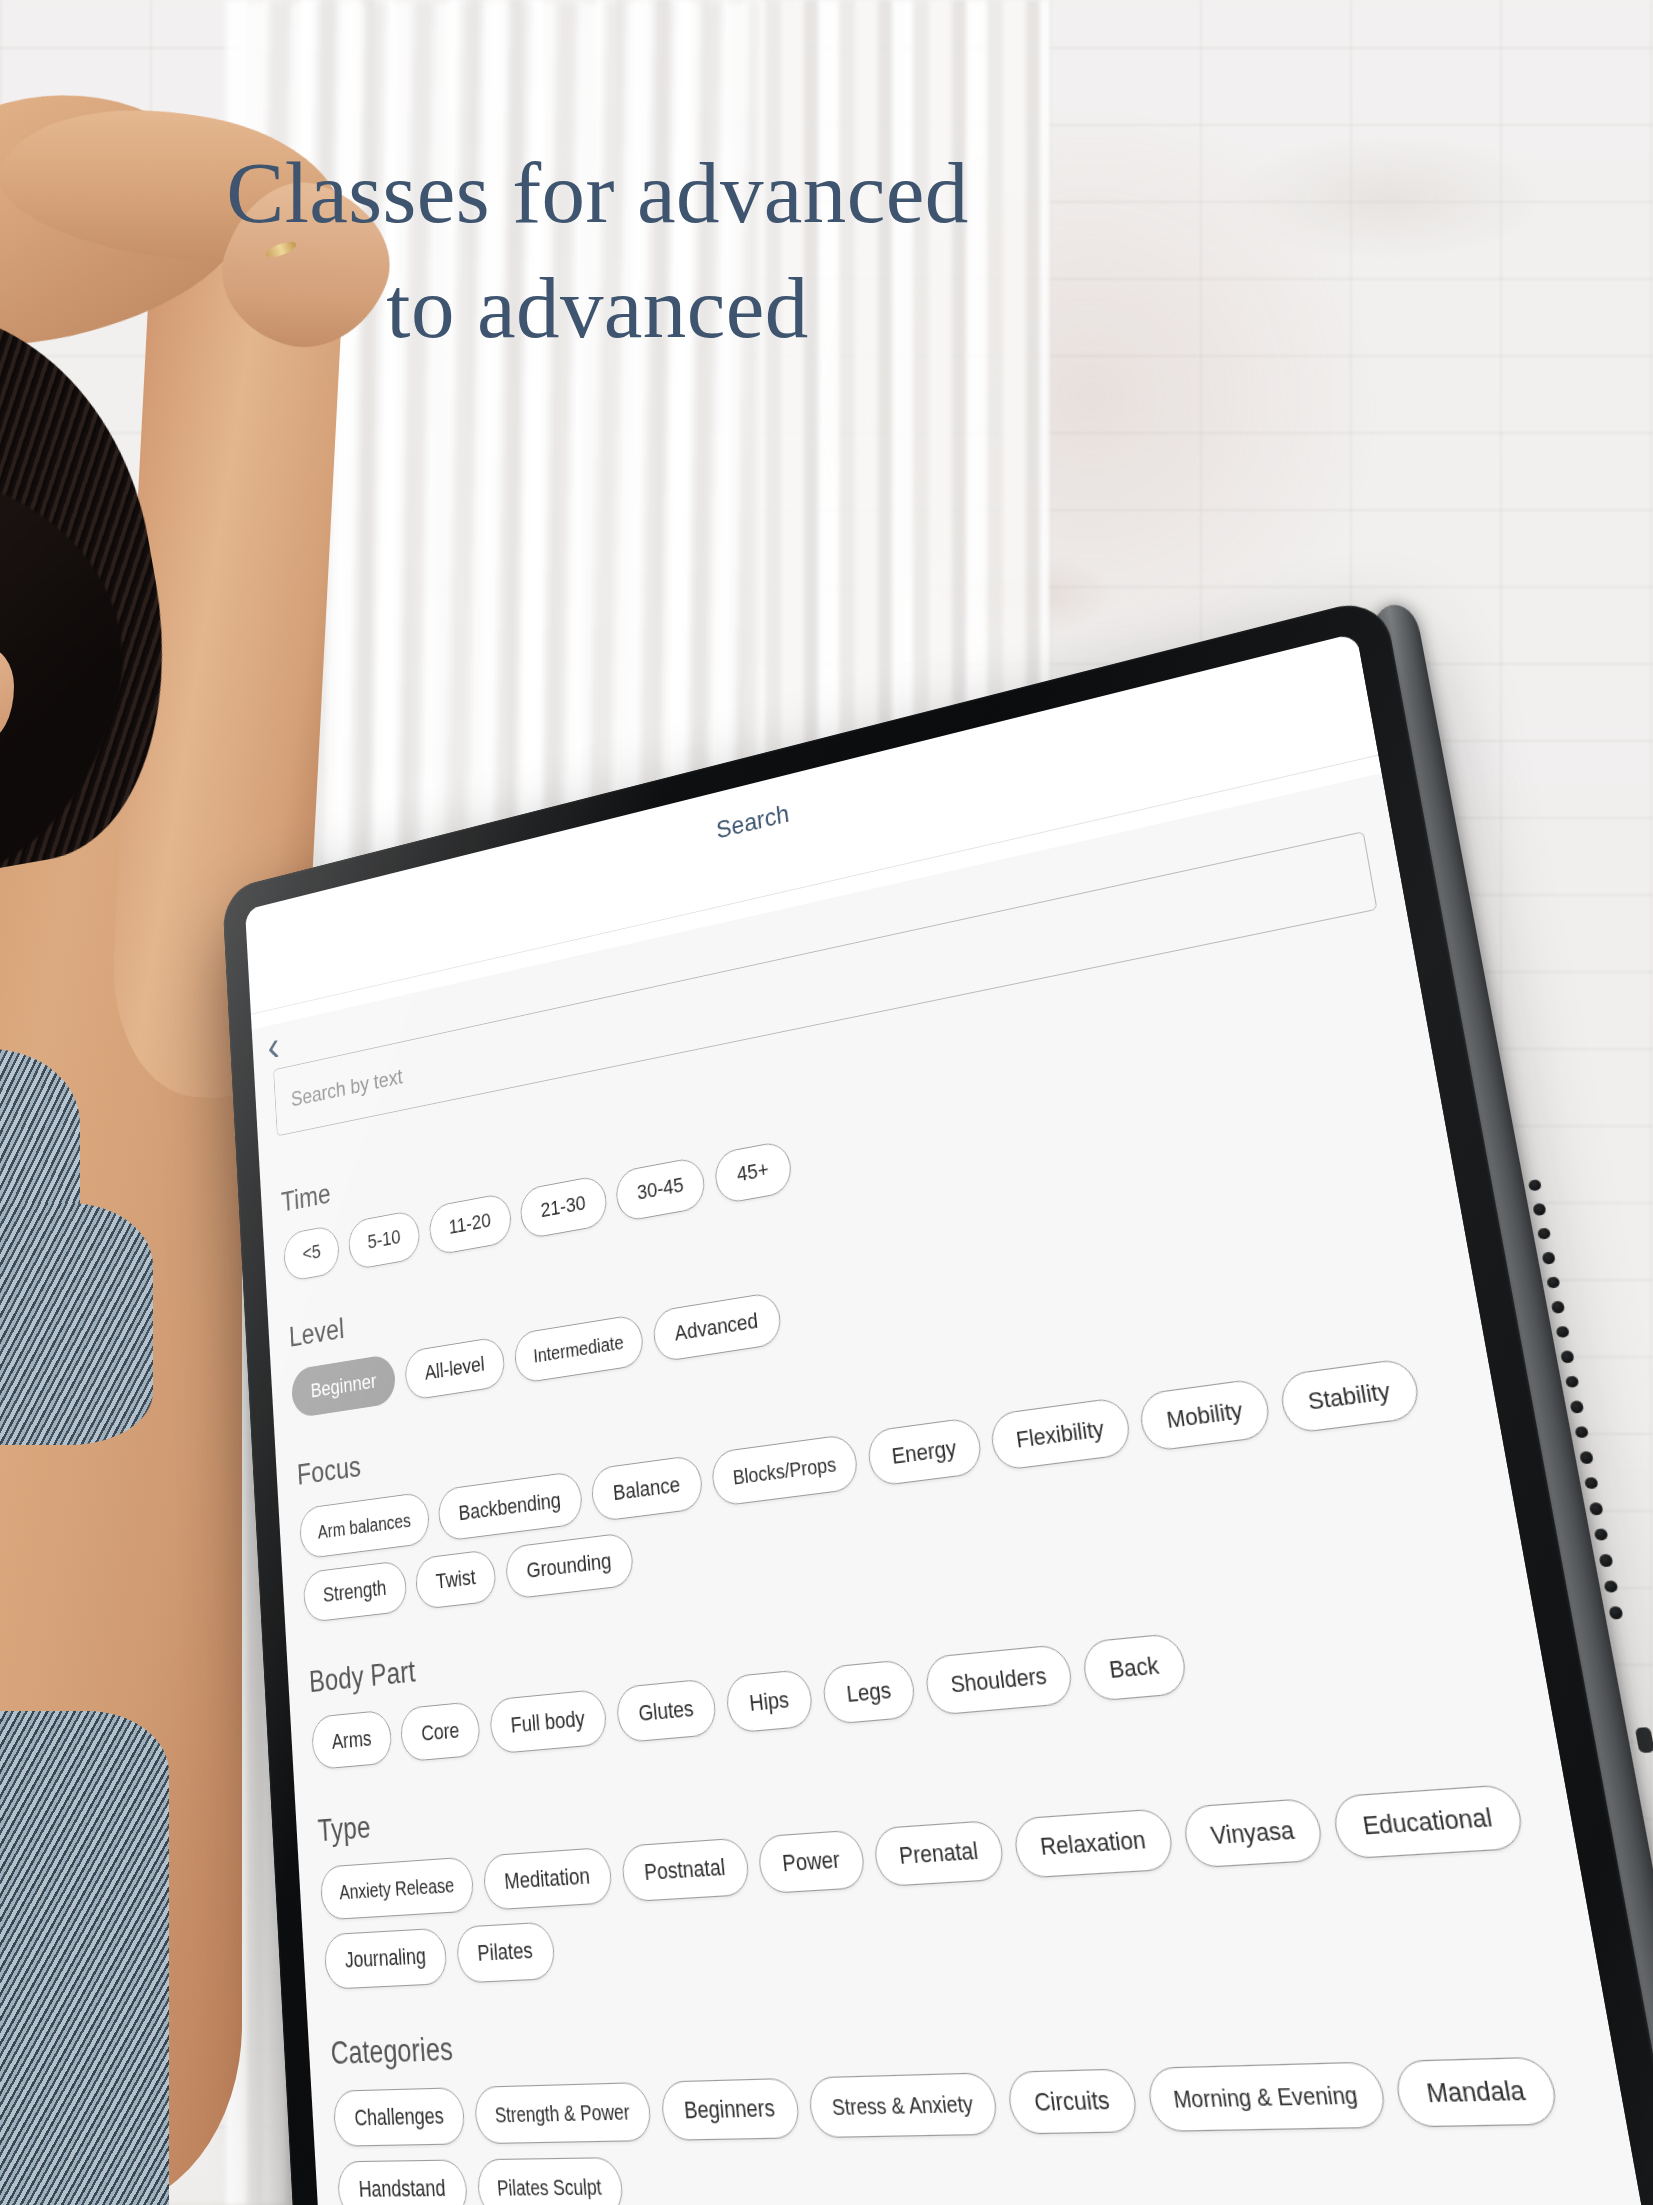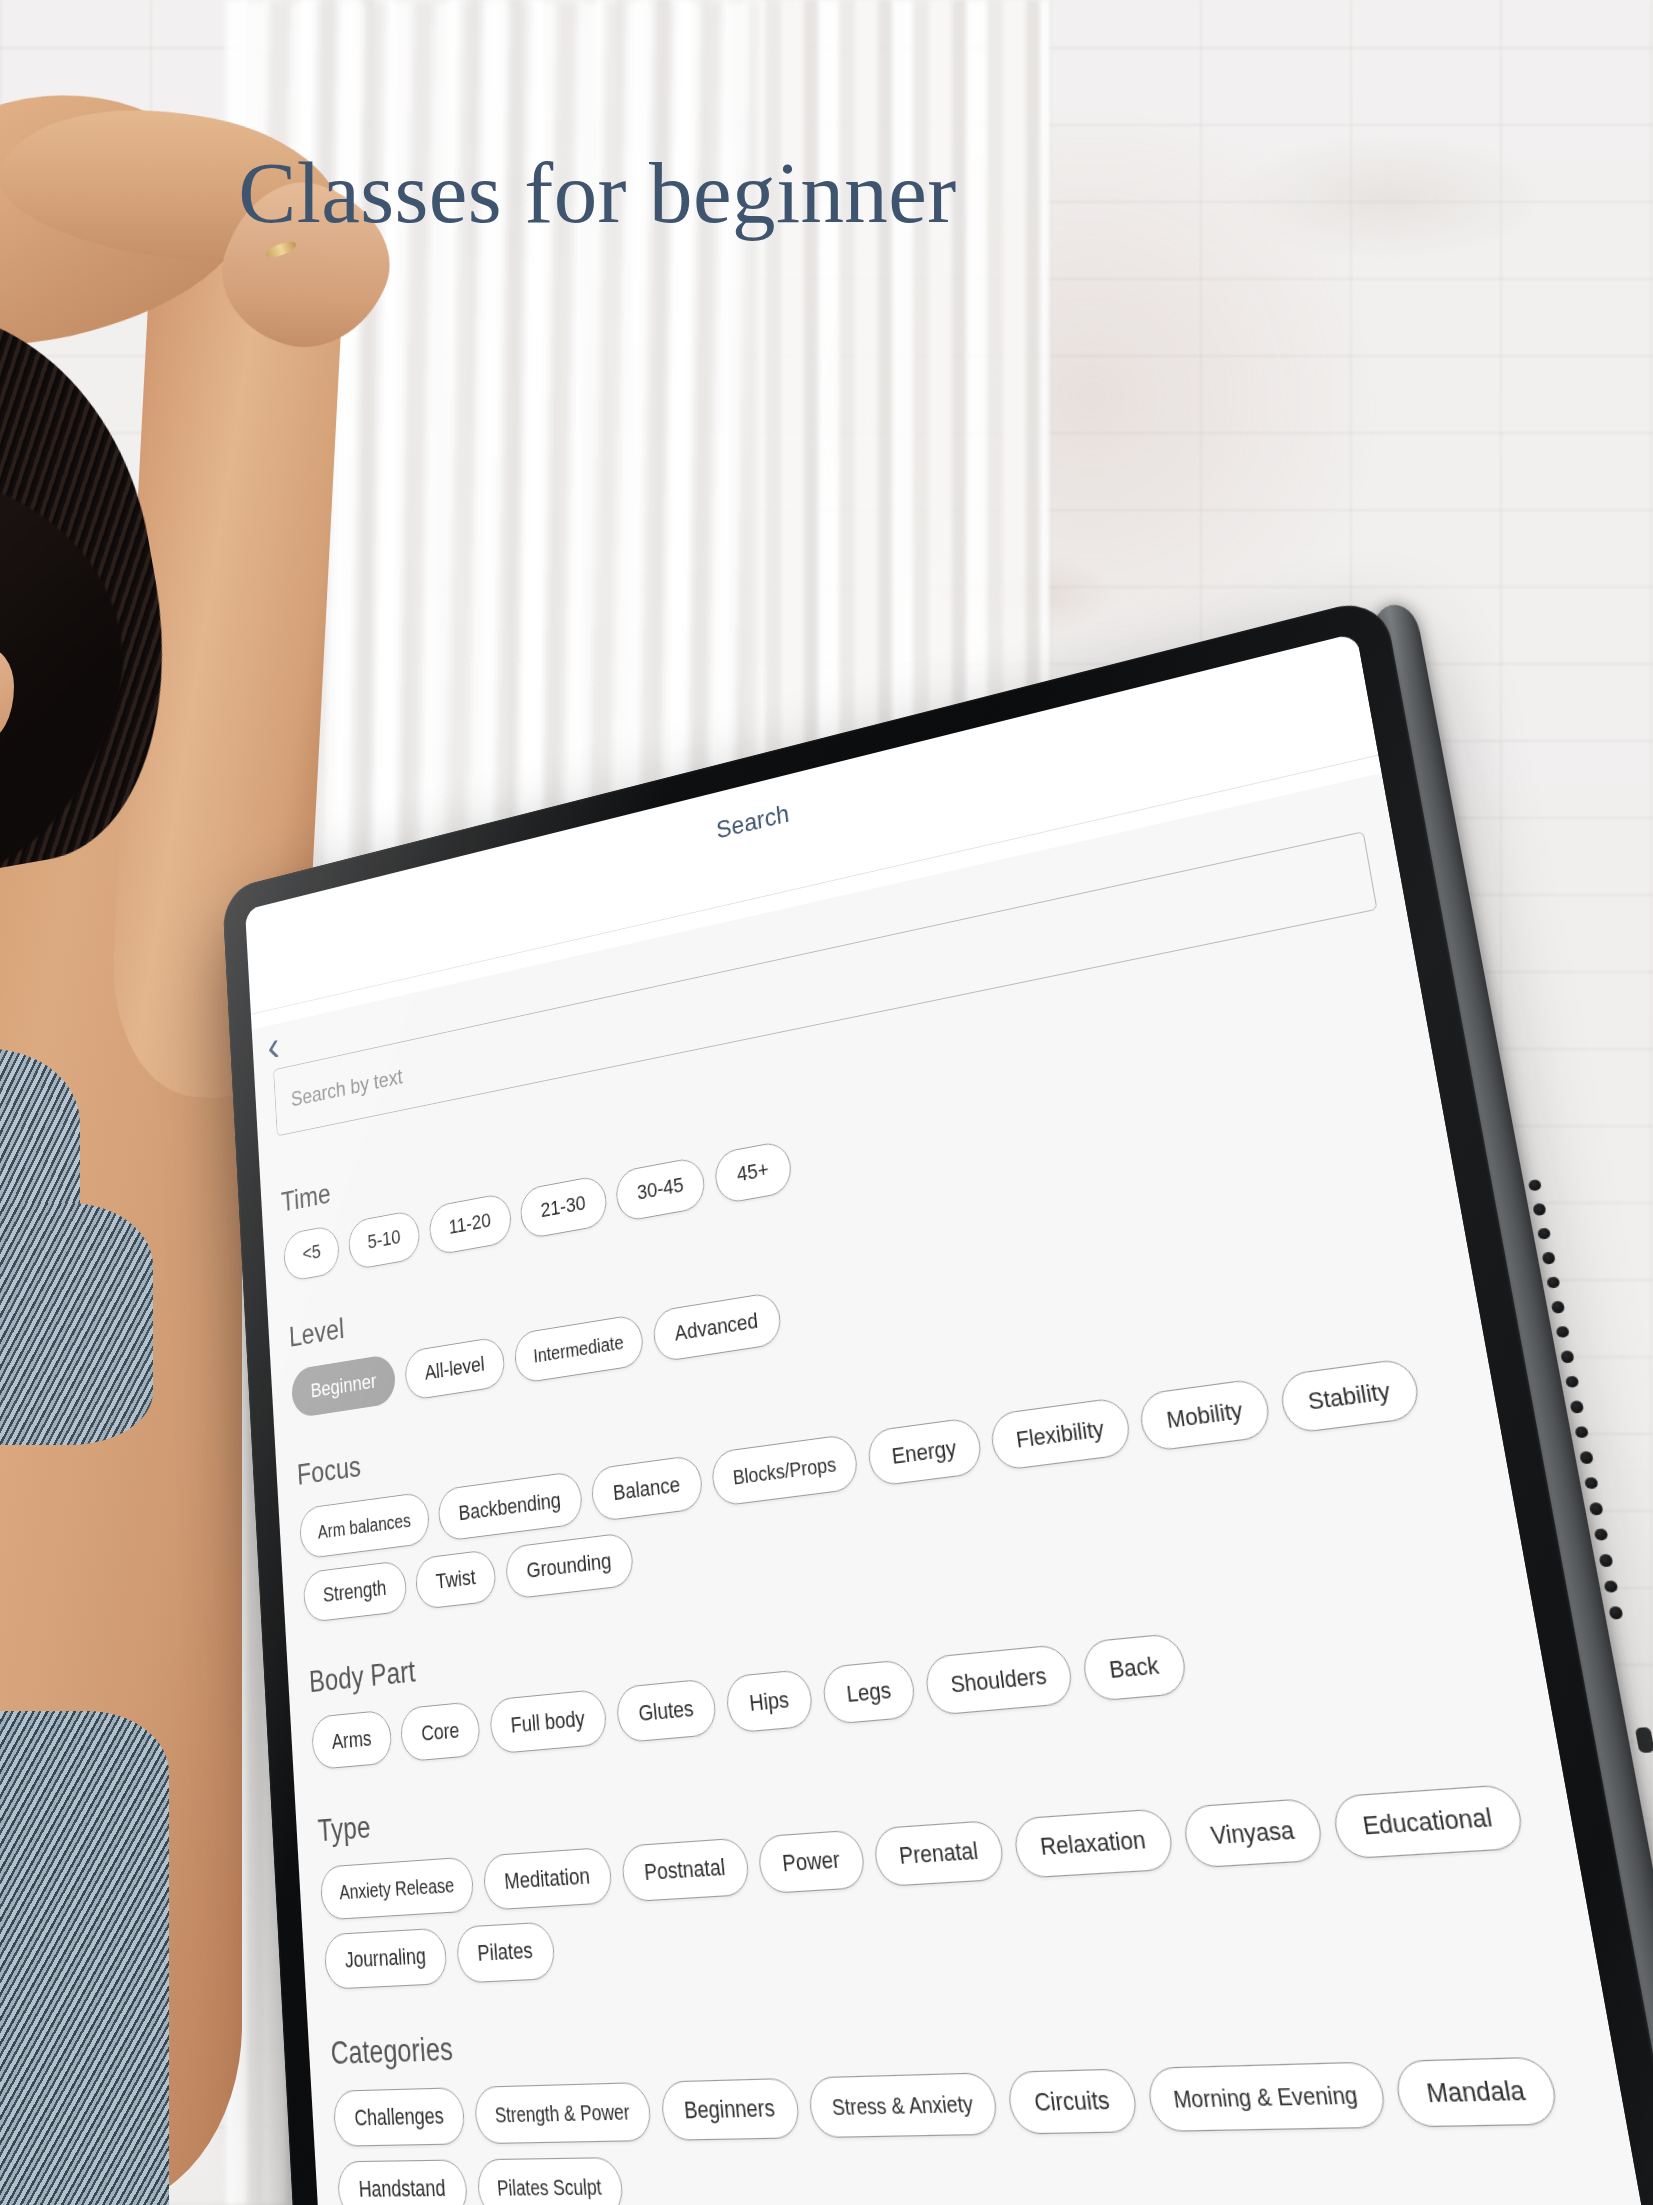--- a/index.html
+++ b/index.html
@@ -311,21 +311,22 @@
     <div class="neck-chain nc2"></div>
     <div class="neck-chain nc3"></div>
 
     <div class="bra-b"></div>
     <div class="bra"></div>
     <div class="leggings"></div>
   </div>
 </div>
 
 <div id="headline">
-  <span>Classes for beginner</span>
+  <span>Classes for advanced</span>
+  <span class="l2">to advanced</span>
 </div>
 
 <div id="tablet-wrap">
   <div id="tablet">
 
     <div id="tablet-edge">
       <div class="speaker-holes">
         <div class="hole"></div>
           <div class="hole"></div>
           <div class="hole"></div>

